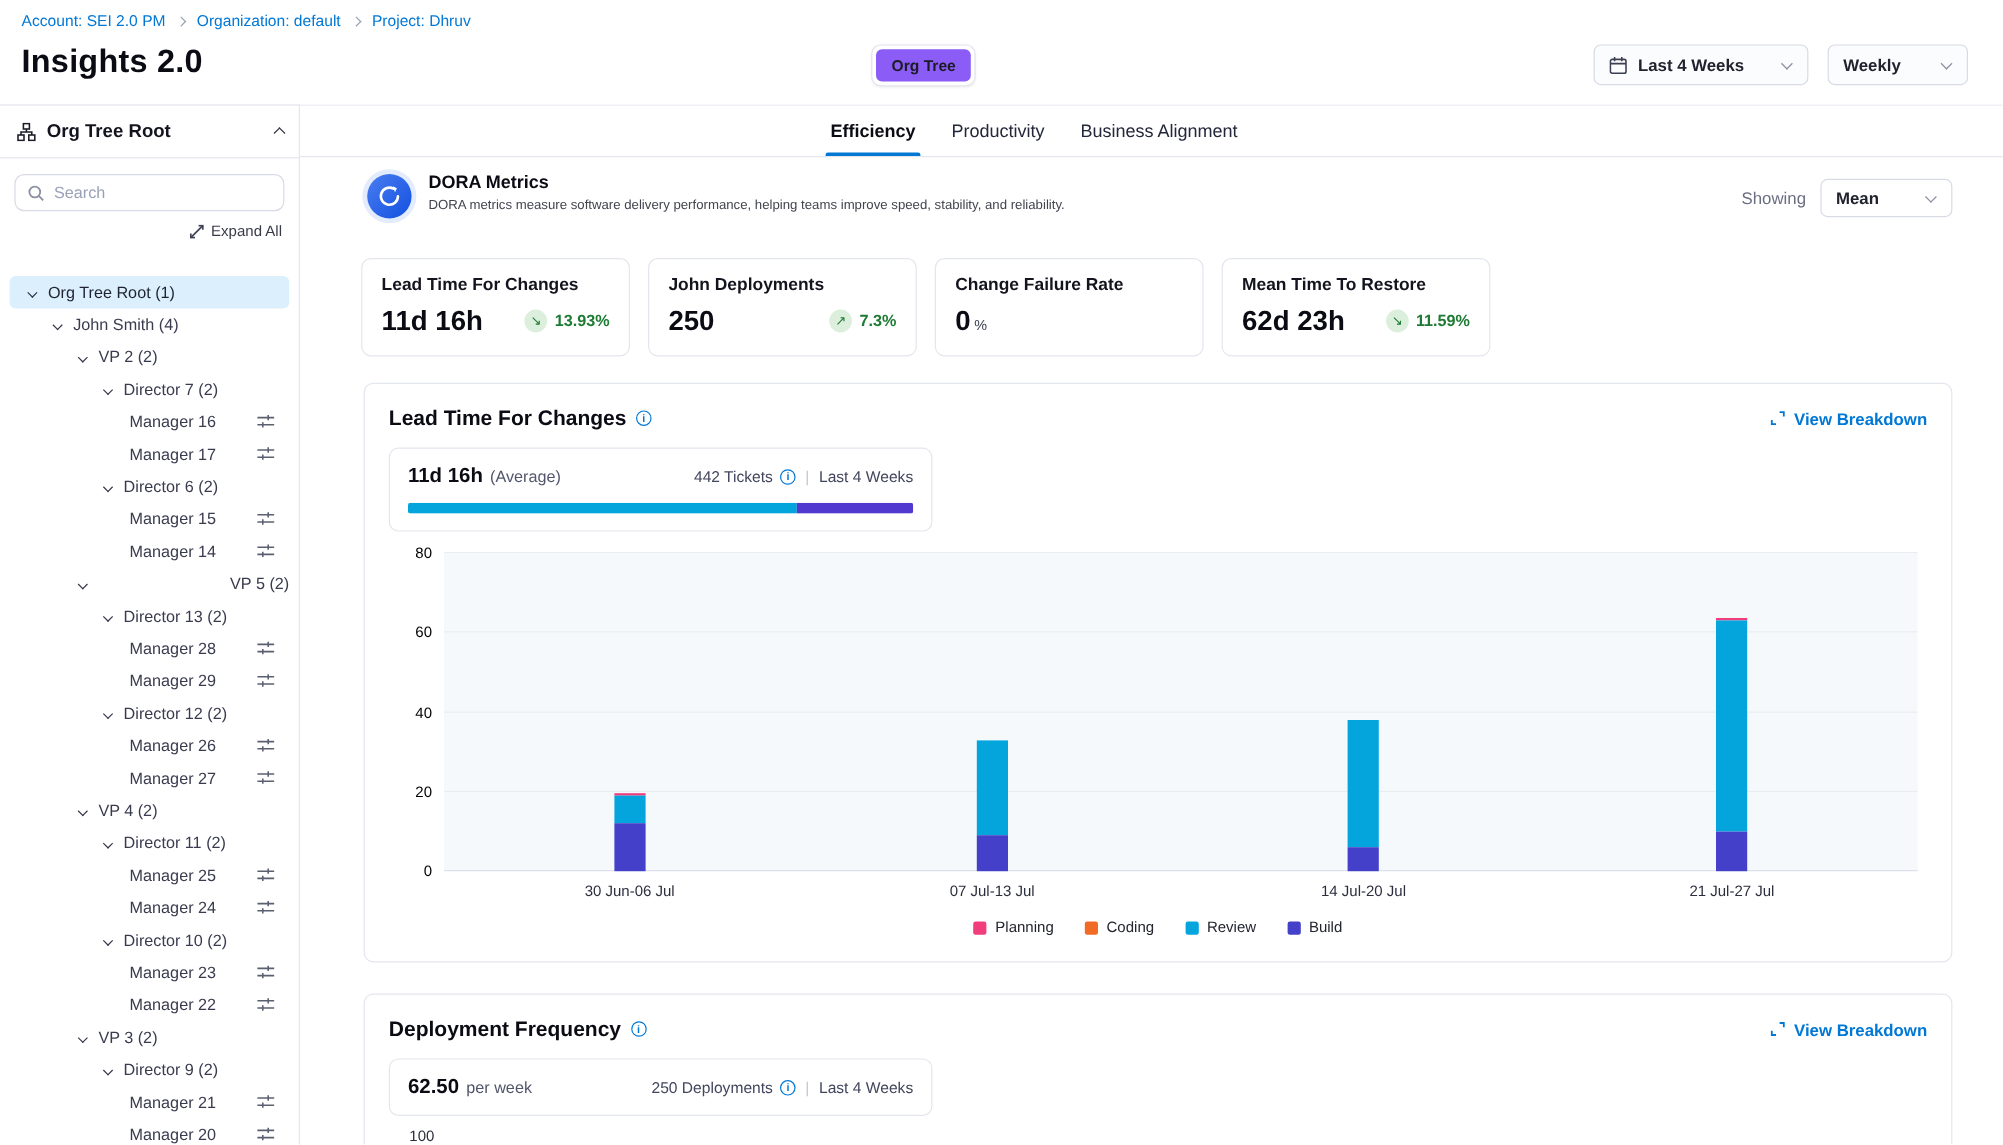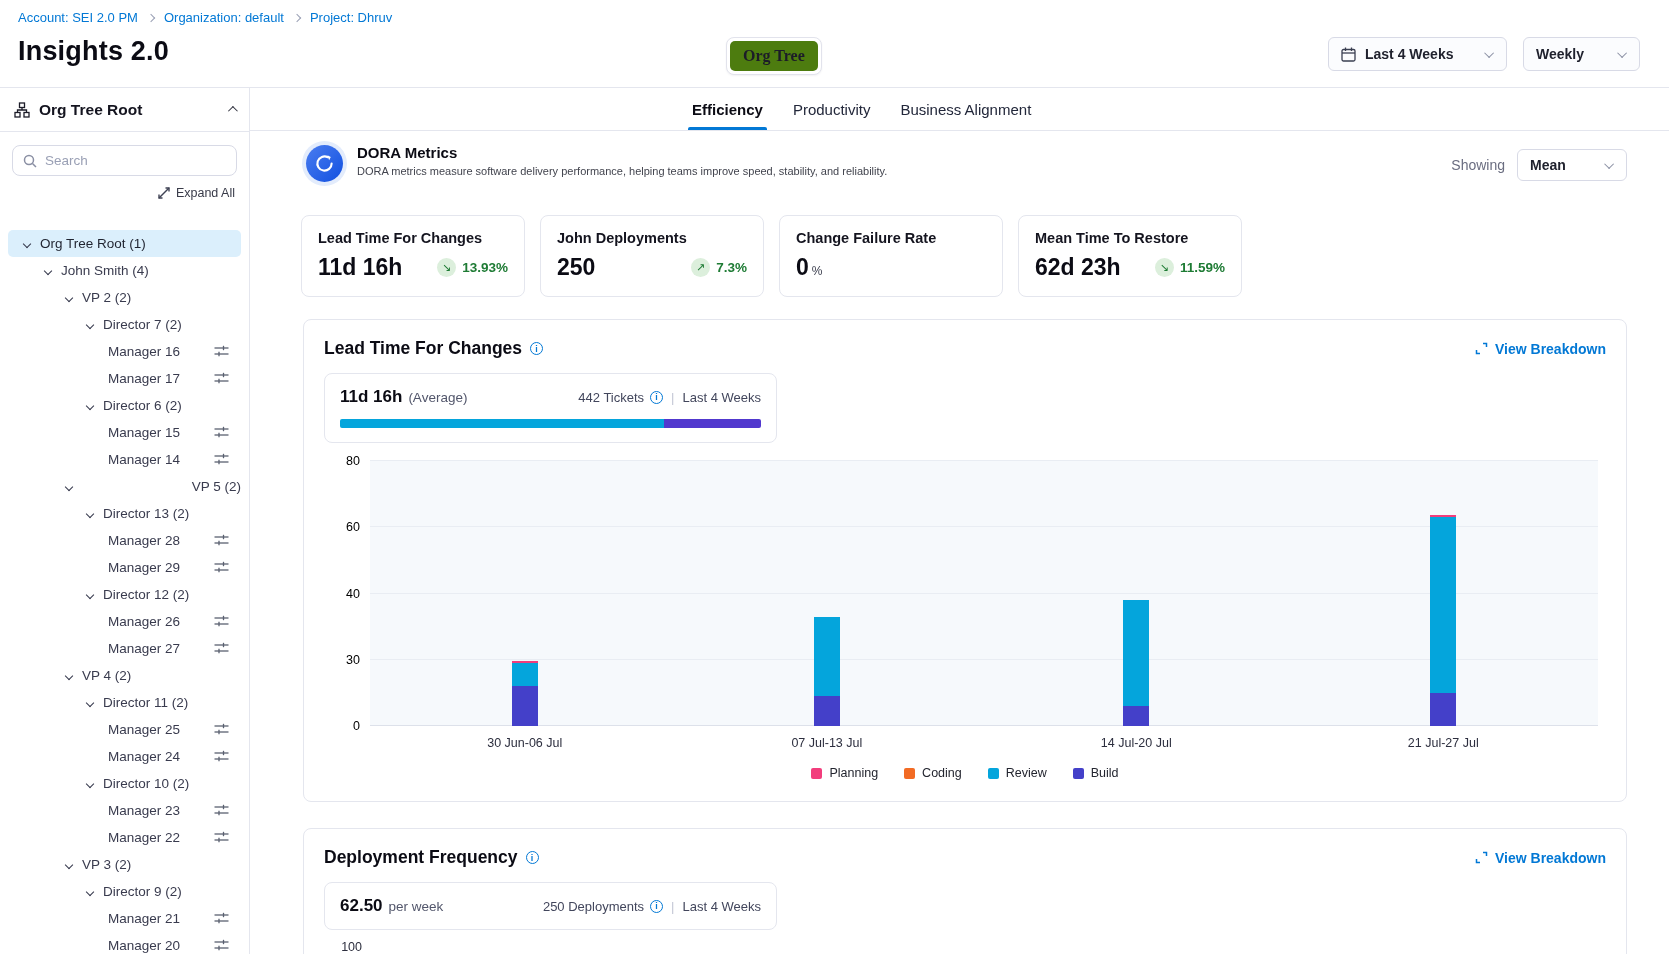--- a/index.html
+++ b/index.html
@@ -7,21 +7,21 @@
     font-family:"Liberation Sans","DejaVu Sans",sans-serif; color:#1c1c28; }
   .app { position:relative; width:1669px; height:954px; }
 
   
   .topbar { position:absolute; top:0; left:0; right:15px; height:87px; background:#fff;padding-left:45px; }
   .breadcrumb { position:absolute; top:10px; left:18px; display:flex; align-items:center; gap:8px; font-size:13px; }
   .crumb { color:#0278d5; cursor:pointer; }
   .crumb-sep { width:6px; height:6px; border-right:1.6px solid #9aa0b5; border-top:1.6px solid #9aa0b5; transform:rotate(45deg); margin:0 2px; }
   .page-title { position:absolute; top:36px; left:18px; font-size:27px; font-weight:700; letter-spacing:.2px; color:#0b0b14; }
   .org-tree-wrap { position:absolute; top:37px; left:726px; background:#fff; border:1px solid #e2e3ec; border-radius:8px; padding:3px; box-shadow:0 1px 2px rgba(30,30,60,.06); }
-  .org-tree-btn { background:#4d7c0f; border:none; border-radius:5px; padding:6px 13px; font-size:16px; font-weight:700; color:#1c1c28; font-family:Liberation Serif, serif; cursor:pointer; }
+  .org-tree-btn { background:#8b5cf6; border:none; border-radius:5px; padding:6px 13px; font-size:13px; font-weight:700; color:#1c1c28; font-family:Liberation Sans, sans-serif; cursor:pointer; }
   .top-controls { position:absolute; top:37px; right:14px; display:flex; gap:16px; }
   .dropdown { display:flex; align-items:center; gap:9px; height:34px; padding:0 12px; background:#fbfcfe; border:1px solid #d8dae6; border-radius:6px; font-size:14px; font-weight:600; color:#20222e; cursor:pointer; }
   .dropdown.range { width:179px; }
   .dropdown.gran { width:117px; }
   .dd-label { flex:1; }
   .chev-down { width:7px; height:7px; border-left:1.6px solid #8a8fa3; border-bottom:1.6px solid #8a8fa3; transform:rotate(-45deg) translateY(-2px); }
 
   
   .sidebar { position:absolute; top:87px; left:0; bottom:0; width:250px; background:#fff; border-right:1px solid #e4e6ee; border-top:1px solid #e4e6ee; }
   .sb-header { height:44px; display:flex; align-items:center; gap:9px; padding:0 14px; border-bottom:1px solid #e4e6ee; }
@@ -490,21 +490,21 @@
               <div class="legend-item">
                 <span class="legend-swatch" style="background: rgb(4, 165, 220);"></span>
                 <span>Review</span>
               </div>
               <div class="legend-item">
                 <span class="legend-swatch" style="background: rgb(68, 64, 201);"></span>
                 <span>Build</span>
               </div>
             </div>
         <div class="ytick" style="top: 265px; left: 0px;">0</div>
-            <div class="ytick" style="top: 198.75px; left: 0px;">30</div>
+            <div class="ytick" style="top: 198.75px; left: 0px;">20</div>
             <div class="ytick" style="top: 132.5px; left: 0px;">40</div>
             <div class="ytick" style="top: 66.25px; left: 0px;">60</div>
             <div class="ytick" style="top: 0px; left: 0px;">80</div>
             <div class="xlabel" style="left: calc(12.6% + 39.196px);">30 Jun-06 Jul</div>
             <div class="xlabel" style="left: calc(37.2% + 25.912px);">07 Jul-13 Jul</div>
             <div class="xlabel" style="left: calc(62.4% + 12.304px);">14 Jul-20 Jul</div>
             <div class="xlabel" style="left: calc(87.4% - 1.196px);">21 Jul-27 Jul</div>
           </div>
       </section>
 

